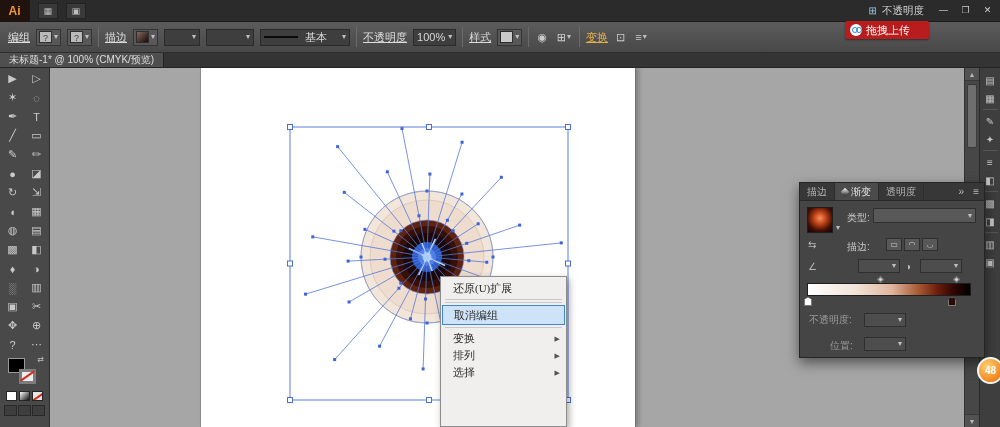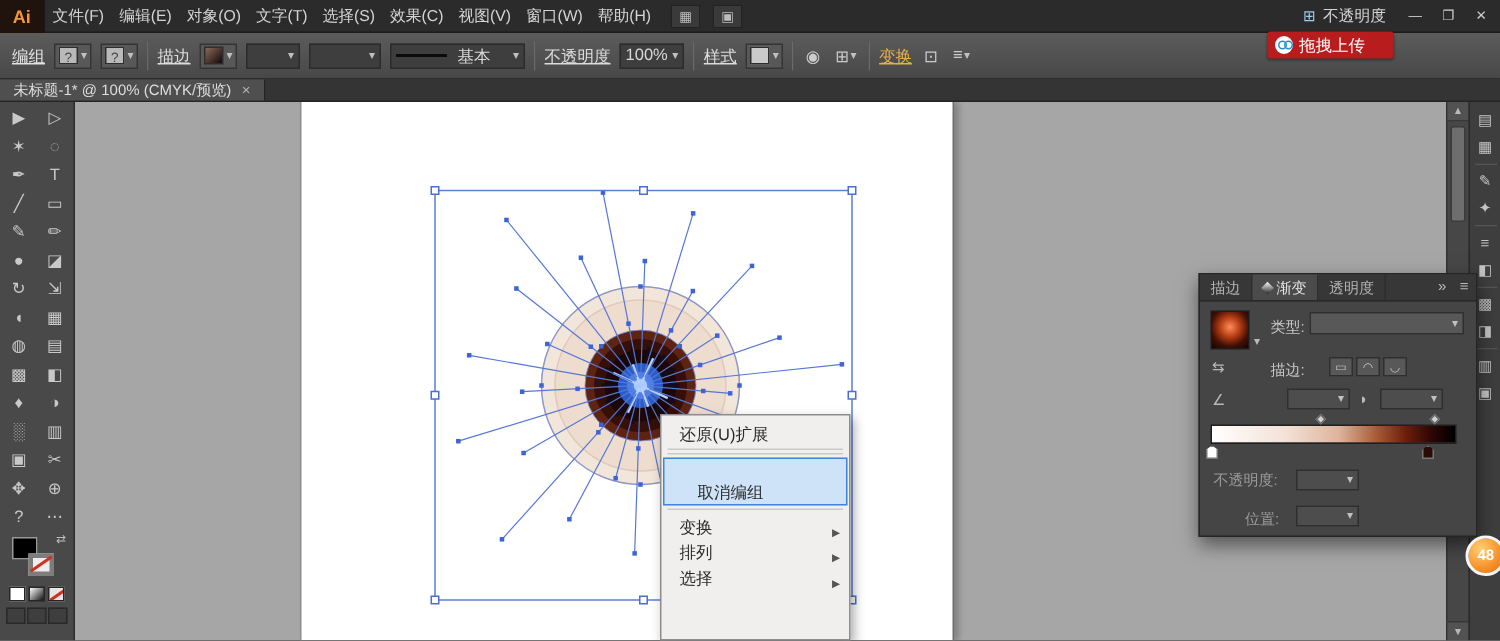--- a/index.html
+++ b/index.html
@@ -35,21 +35,21 @@
   .dd { color:#c0c0c0; font-size:8px; line-height:1; }
   .cb-select { display:flex; align-items:center; justify-content:flex-end; gap:3px; background:#3e3e3e; border:1px solid #2b2b2b; height:17px; min-width:36px; padding:0 3px; color:#d8d8d8; }
   .cb-select.wide { min-width:48px; }
   .cb-select.linestyle { min-width:90px; justify-content:flex-start; }
   .linesample { width:34px; height:2px; background:#0b0b0b; margin-right:4px; }
   .cb-sep { width:1px; height:20px; background:#303030; border-right:1px solid #6a6a6a; }
   .cb-icon { display:flex; align-items:center; gap:1px; color:#cccccc; padding:0 2px; font-size:11px; }
 
   
   #tabbar { position:absolute; left:0; top:53px; width:1000px; height:15px; background:#343434; border-bottom:1px solid #242424; display:flex; }
-  #doctab { background:#4f4f4f; border-right:1px solid #242424; display:flex; align-items:center; gap:7px; padding:0 9px; font-size:10px; color:#dddddd; }
+  #doctab { background:#4f4f4f; border-right:1px solid #242424; display:flex; align-items:center; gap:7px; padding:0 9px; font-size:10px; color:#dddddd;flex-direction:column; }
   .tabclose { color:#b5b5b5; font-size:10px; }
 
   
   #toolbar { position:absolute; left:0; top:68px; width:50px; bottom:0; background:#494949; border-right:1px solid #2d2d2d; }
   #tools-grid { display:grid; grid-template-columns:24px 24px; justify-content:center; padding-top:1px; }
   .tool { height:19px; display:flex; align-items:center; justify-content:center; color:#c9c9c9; font-size:11px; }
   #swatchwrap { position:relative; height:32px; margin:2px 8px 0 8px; }
   #swapsw { position:absolute; right:-3px; top:-1px; font-size:8px; color:#bdbdbd; }
   #fillsw { position:absolute; left:0; top:2px; width:17px; height:15px; background:#000; border:1px solid #999; }
   #strokesw { position:absolute; left:11px; top:13px; width:17px; height:15px; background:#ededed; border:3px solid #7d7d7d; }
@@ -96,48 +96,37 @@
   .gp-icon { position:absolute; color:#b9b9b9; font-size:10px; }
   .gp-field { position:absolute; width:42px; height:14px; background:#4d4d4d; border:1px solid #2f2f2f; display:flex; align-items:center; justify-content:flex-end; padding-right:3px; color:#9a9a9a; }
   #gslider { position:absolute; left:7px; top:82px; width:164px; height:13px; border:1px solid #1f1f1f; background:linear-gradient(90deg,#ffffff 0%,#f3e2d7 30%,#dfb49d 52%,#a65a34 68%,#6b1d0b 80%,#2e0704 90%,#000 100%); }
   .gstop { position:absolute; top:96px; width:8px; height:9px; border:1px solid #777; clip-path:polygon(50% 0,100% 32%,100% 100%,0 100%,0 32%); }
   .gstop.left { left:4px; background:#ffffff; }
   .gstop.right { left:148px; background:#2a0b06; }
   .gmid { position:absolute; top:76px; width:5px; height:5px; background:#d2d2d2; border:1px solid #666; transform:rotate(45deg); }
 
   
   #ctxmenu { position:absolute; left:440px; top:276px; width:127px; height:151px; background:#f0efed; border:1px solid #8d8d8d; box-shadow:2px 3px 7px rgba(0,0,0,.35); z-index:40; color:#2b2b2b; font-size:11px; padding-top:3px; overflow:hidden; }
-  .ctx-item { height:17px; display:flex; align-items:flex-end; justify-content:space-between; padding:0 6px 0 12px; white-space:nowrap; }
+  .ctx-item { height:17px; display:flex; align-items:center; justify-content:space-between; padding:0 6px 0 12px; white-space:nowrap;font-family:Liberation Serif, serif; }
   .ctx-item.disabled { color:#a9a9a9; }
-  .ctx-item.highlighted { background:#cfe3f8; border:1px solid #3f86d6; height:32px; margin:0 1px; padding-left:22px; }
+  .ctx-item.highlighted { background:#cfe3f8; border:1px solid #3f86d6; height:20px; margin:0 1px; padding-left:11px; }
   .ctx-arrow { font-size:7px; color:#555; }
   .ctx-item.disabled .ctx-arrow { color:#b5b5b5; }
   .ctx-sep { height:1px; background:#c9c9c9; margin:2px 4px; }
 
   
   #badge { position:absolute; left:977px; top:357px; width:27px; height:27px; border-radius:50%; background:radial-gradient(circle at 35% 30%, #ffd074, #f5902a 60%, #df6d10); border:2px solid #f6f6f6; color:#fff; font-size:10px; font-weight:bold; display:flex; align-items:center; justify-content:center; z-index:50; }
 </style>
 </head>
 <body>
 
 <div id="app">
 
   <div id="menubar">
     <div id="logo">Ai</div>
-    <div id="menubar-items">
-        <div class="menu-item">文件(F)</div>
-        <div class="menu-item">编辑(E)</div>
-        <div class="menu-item">对象(O)</div>
-        <div class="menu-item">文字(T)</div>
-        <div class="menu-item">选择(S)</div>
-        <div class="menu-item">效果(C)</div>
-        <div class="menu-item">视图(V)</div>
-        <div class="menu-item">窗口(W)</div>
-        <div class="menu-item">帮助(H)</div>
-      </div>
     <div class="mb-icon">▦</div>
     <div class="mb-icon">▣</div>
     <div id="workspace">
       <span class="wicon">⊞</span>
       <span>不透明度</span>
     </div>
     <div class="winbtn">—</div>
     <div class="winbtn">❐</div>
     <div class="winbtn">✕</div>
   </div>

